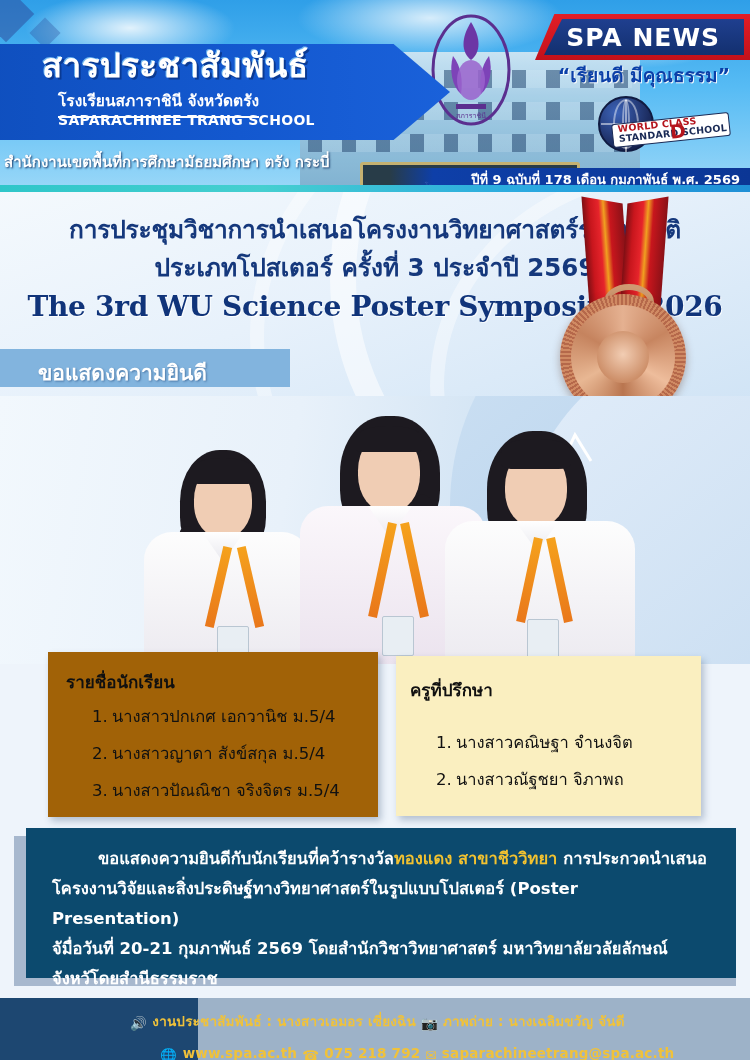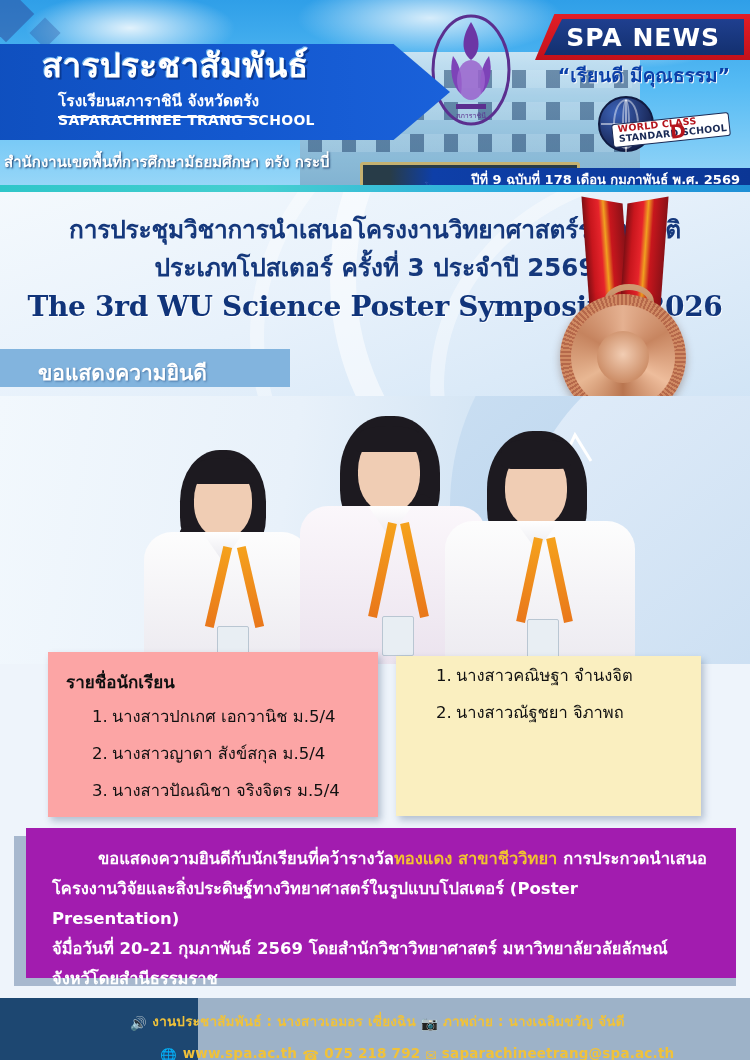--- a/index.html
+++ b/index.html
@@ -150,38 +150,38 @@
   .g-head{position:absolute;border-radius:48% 48% 46% 46%;background:#f0cdb4;}
   .g-hair{position:absolute;background:#1d1a20;}
   .g-body{position:absolute;background:linear-gradient(180deg,#fdfdfd,#eceaf0);border-radius:28px 28px 0 0;}
   .g-collar{position:absolute;background:#fafafa;}
   .lan-l,.lan-r{position:absolute;width:9px;background:linear-gradient(180deg,#f5a21d,#e9771a);}
   .badge{position:absolute;width:30px;height:38px;background:#e8eef3;border:1px solid #b9c6d2;border-radius:2px;}
 
   
   .box-students{
     position:absolute;left:48px;top:652px;width:330px;height:165px;
-    background:#fca5a5;box-shadow:3px 4px 7px rgba(40,70,110,.3);
+    background:#a16207;box-shadow:3px 4px 7px rgba(40,70,110,.3);
   }
   .box-teachers{
     position:absolute;left:396px;top:656px;width:305px;height:160px;
     background:#faefc0;box-shadow:3px 4px 7px rgba(40,70,110,.3);
   }
   .box-h{font-size:17px;font-weight:bold;color:#101010;padding:16px 0 0 18px;}
   .box-ol{margin:8px 0 0 0;padding:0 0 0 44px;list-style:none;}
   .box-ol li{font-size:16.5px;color:#111;margin-bottom:11px;}
   .box-ol li .num{display:inline-block;width:20px;}
   .box-teachers .box-h{padding:20px 0 0 14px;}
-  .box-teachers .box-ol{padding-left:40px;margin-top:6px;}
+  .box-teachers .box-ol{padding-left:40px;margin-top:26px;}
 
   
   .summary-shadow{position:absolute;left:14px;top:836px;width:722px;height:150px;background:rgba(80,110,150,.45);}
   .summary{
     position:absolute;left:26px;top:828px;width:710px;height:150px;
-    background:#a21caf;color:#ffffff;box-sizing:border-box;padding:16px 26px 0 26px;
+    background:#0c4a6e;color:#ffffff;box-sizing:border-box;padding:16px 26px 0 26px;
   }
   .summary p{margin:0;font-size:16.5px;line-height:1.82;font-weight:bold;text-align:left;}
   .summary .ln1{text-indent:46px;}
   .hl{color:#f2c230;}
 
   
   .footer{
     position:absolute;left:0;top:998px;width:750px;height:62px;
     background:#9db2c8;
   }
@@ -335,20 +335,21 @@
       <li>
         <span class="num">2.</span><span>นางสาวญาดา สังข์สกุล ม.5/4</span>
       </li>
       <li>
         <span class="num">3.</span><span>นางสาวปัณณิชา จริงจิตร ม.5/4</span>
       </li>
     </ul>
   </div>
 
   <div class="box-teachers">
+    <div class="box-h">ครูที่ปรึกษา</div>
     <ul class="box-ol">
       <li>
         <span class="num">1.</span><span>นางสาวคณิษฐา จำนงจิต</span>
       </li>
       <li>
         <span class="num">2.</span><span>นางสาวณัฐชยา จิภาพถ</span>
       </li>
     </ul>
   </div>
 

